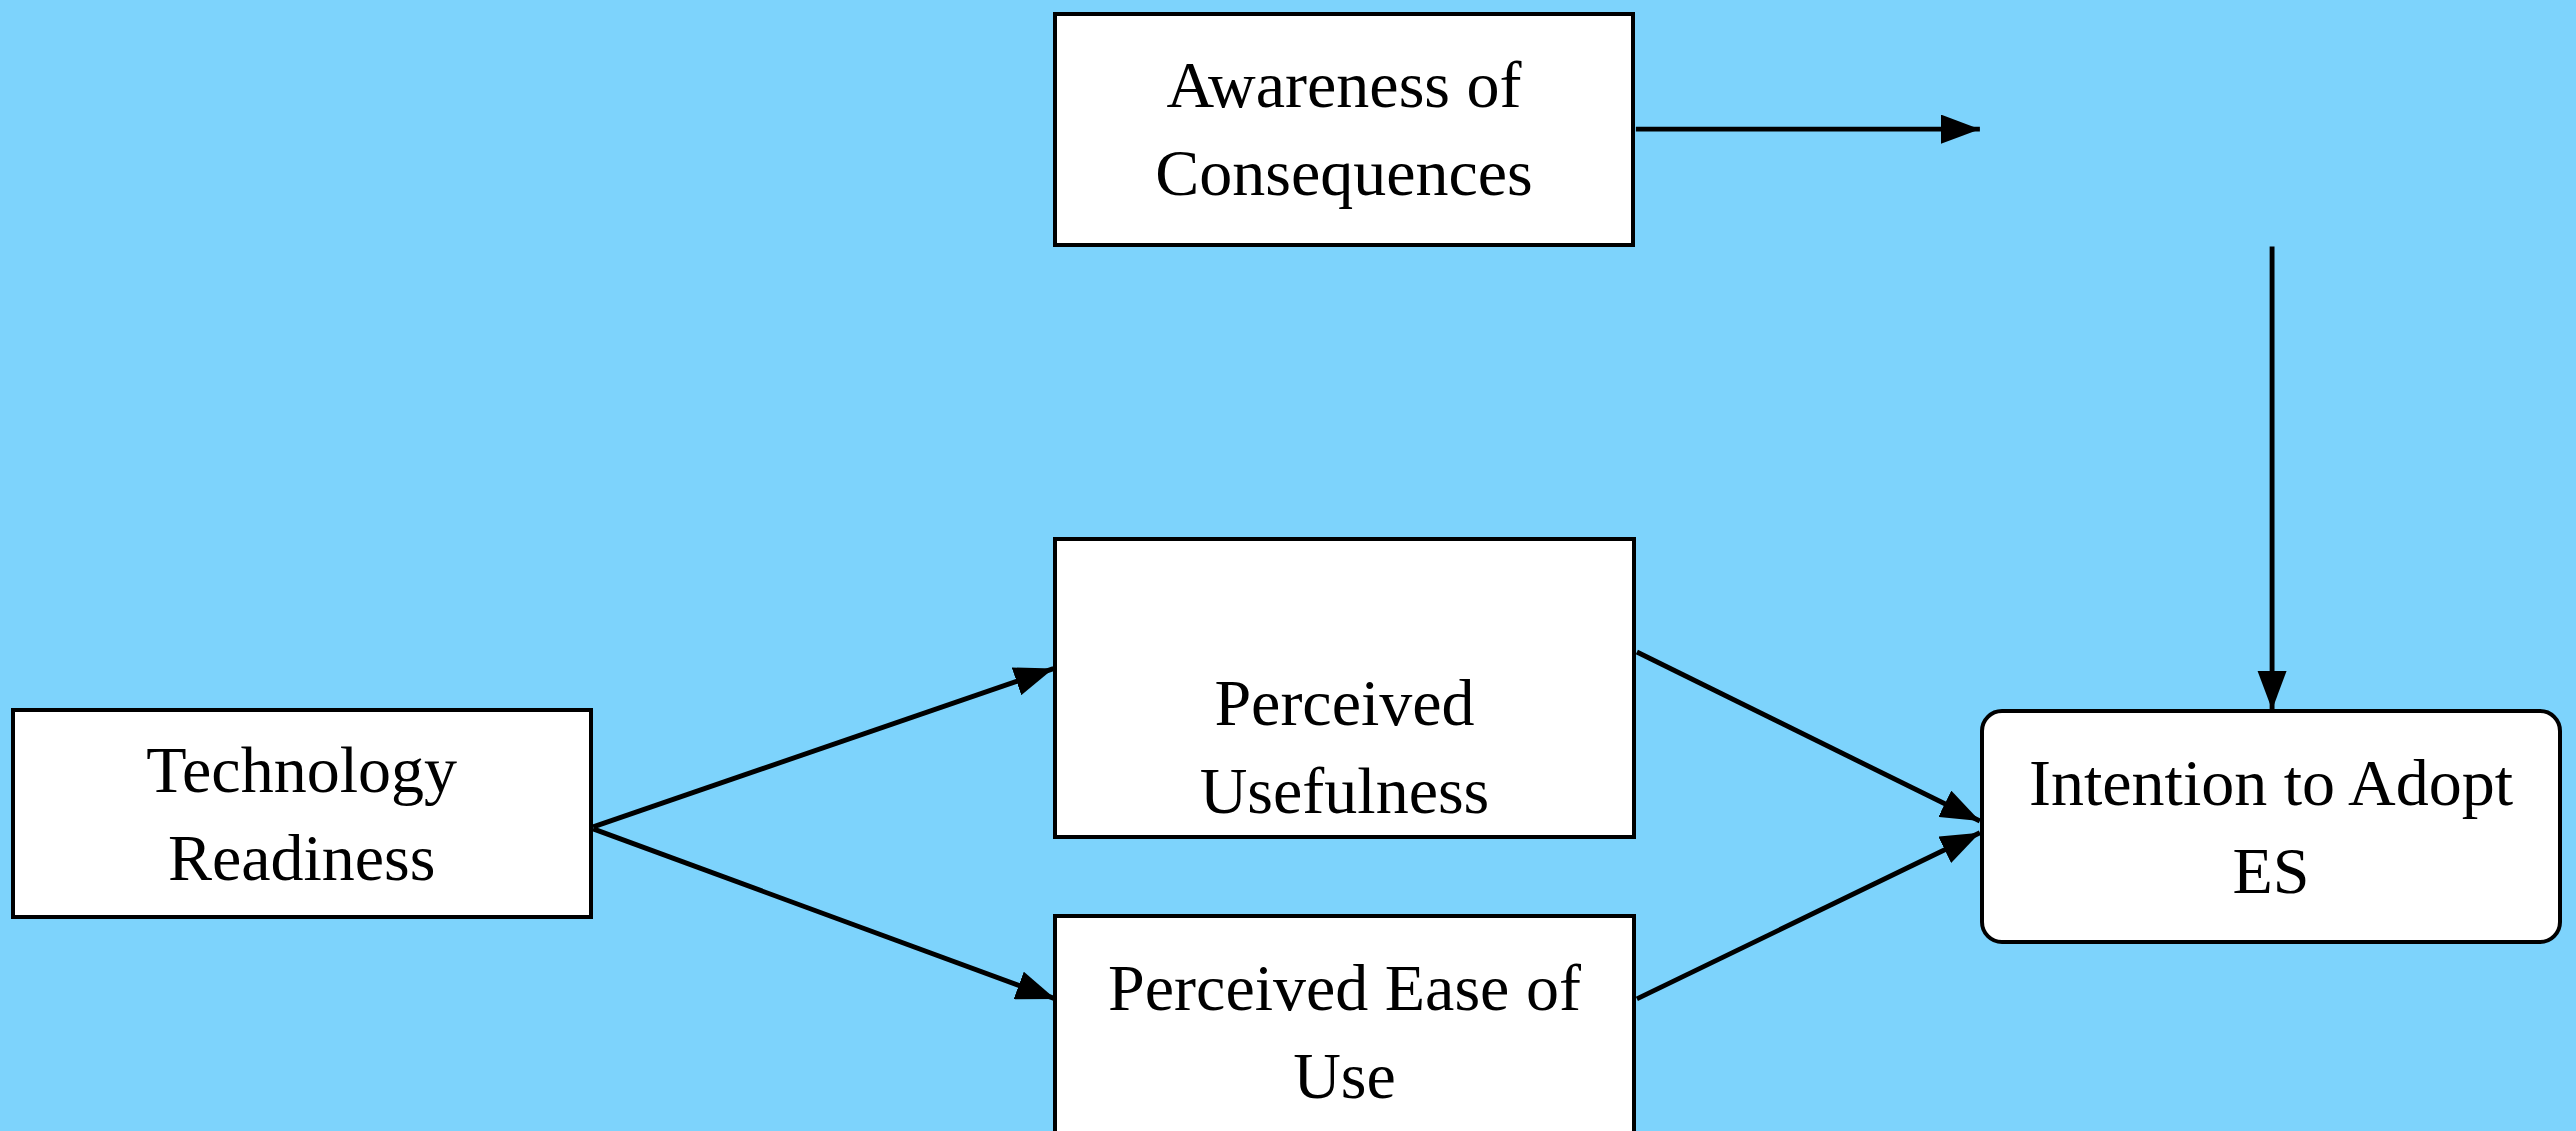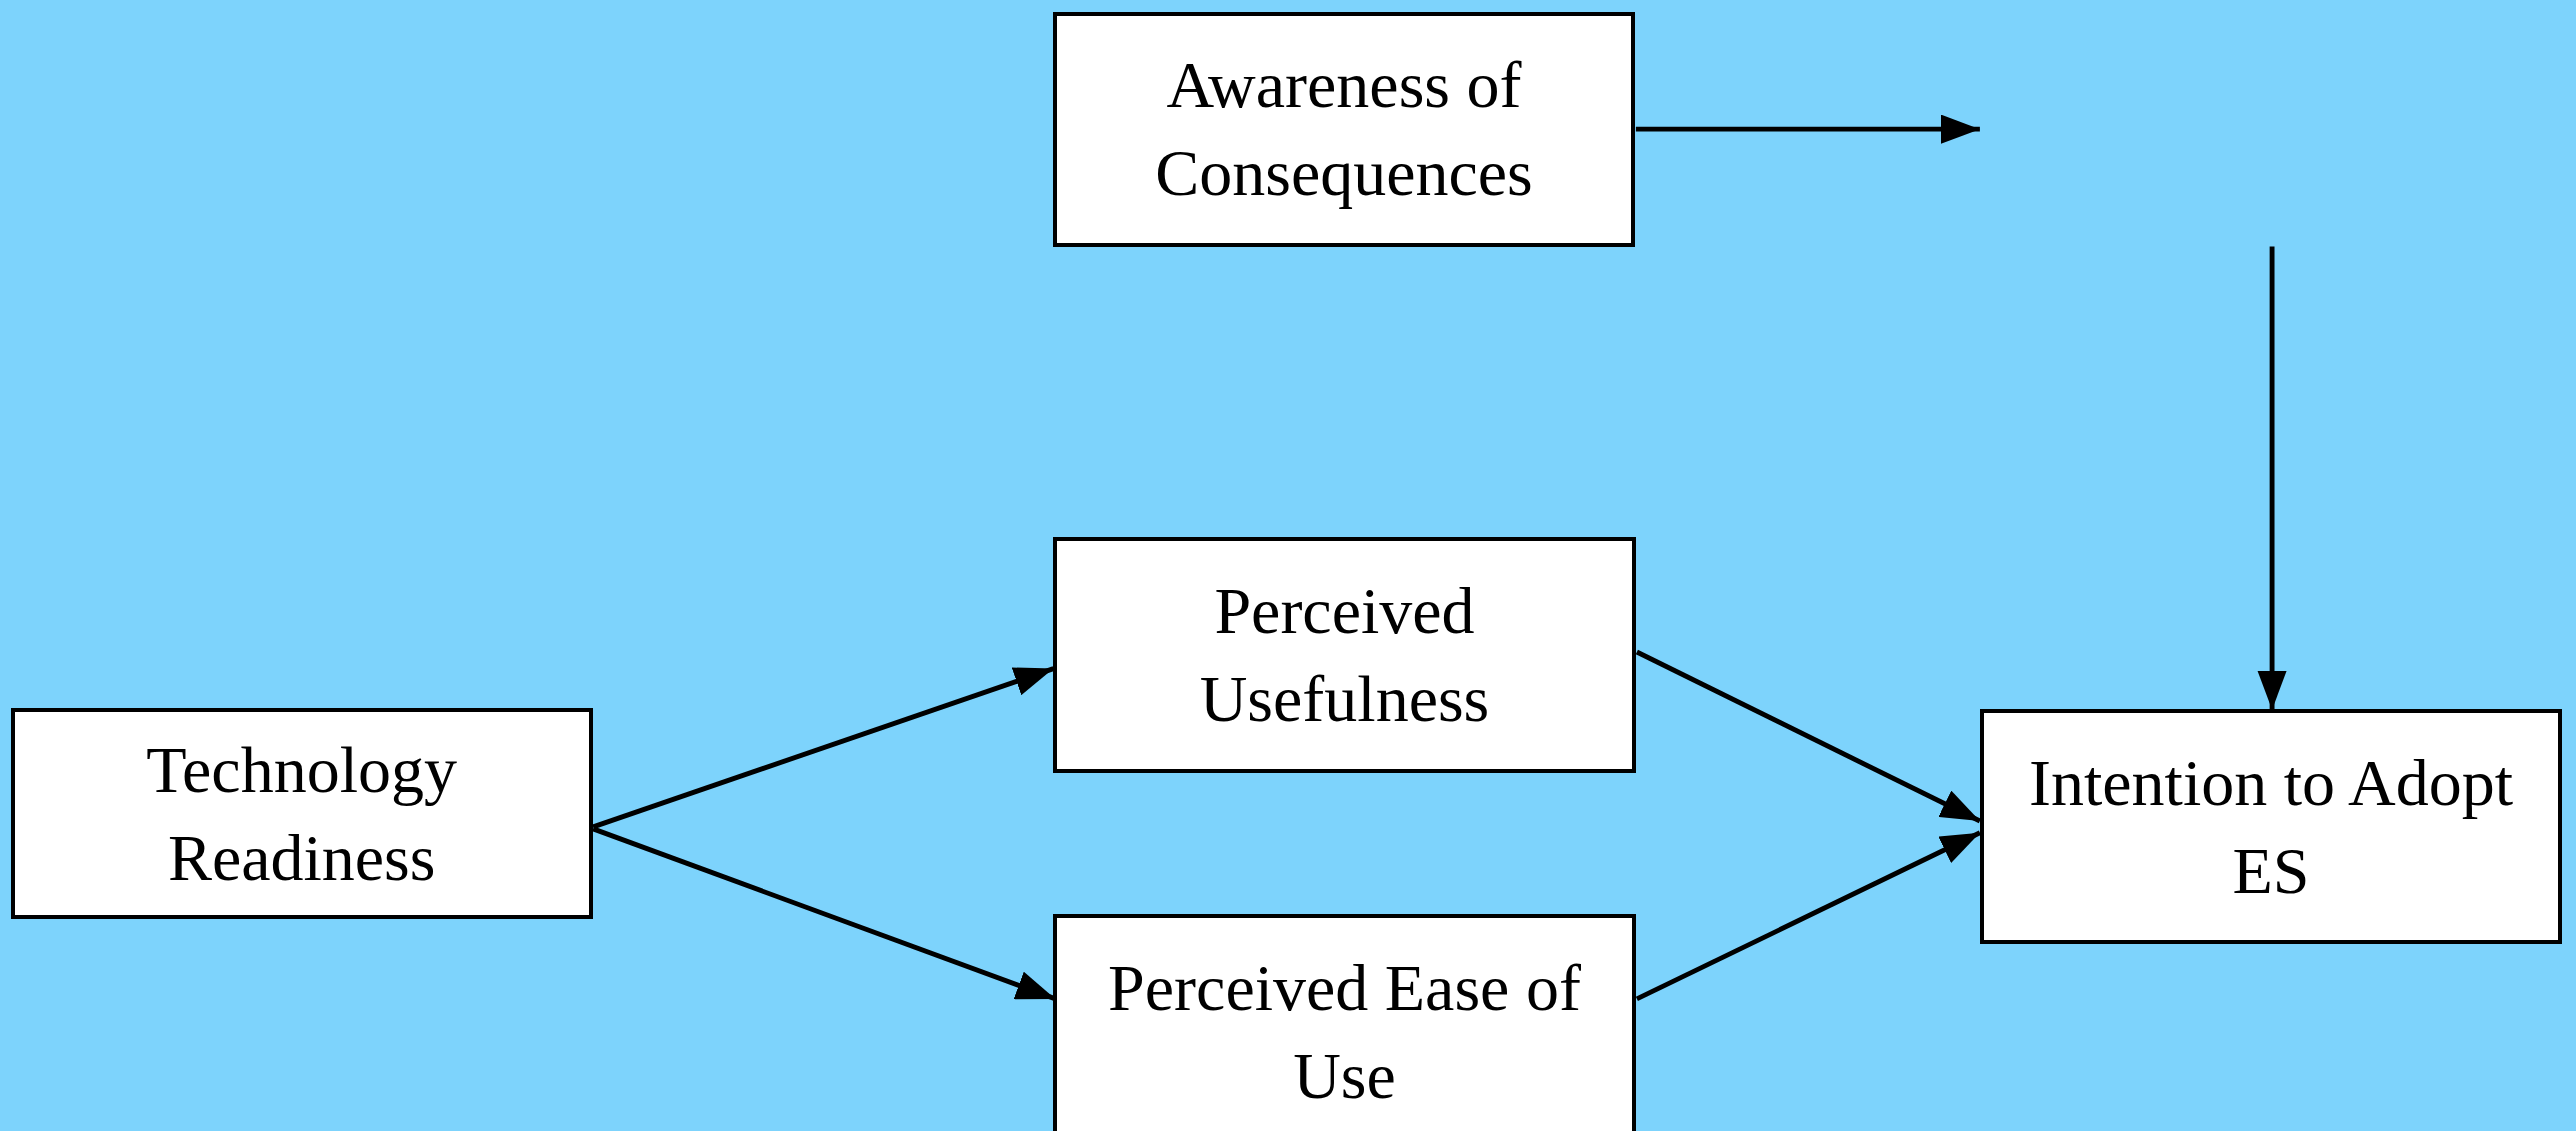--- a/index.html
+++ b/index.html
@@ -35,23 +35,23 @@
     align-items: center;
     justify-content: center;
     text-align: center;
     font-size: 66px;
     line-height: 88px;
     padding: 0 7.8px;
   }
   .node-awareness            { left: 1053px; top: 11.7px;  width: 582px; height: 235px; }
   .node-personal-norm        { left: 1980px; top: 11.7px;  width: 582px; height: 235px; }
   .node-technology-readiness { left: 10.7px;   top: 708px; width: 582px; height: 211px; }
-  .node-perceived-usefulness { left: 1053px; top: 537px; width: 583px; height: 236px; }
+  .node-perceived-usefulness { left: 1053px; top: 537px; width: 583px; height: 302px; align-items: flex-end; }
   .node-perceived-ease       { left: 1053px; top: 882px; width: 583px; height: 236px; margin-top: 32px; }
-  .node-intention            { left: 1980px; top: 709px; width: 582px; height: 235px; }
+  .node-intention            { left: 1980px; top: 709px; width: 582px; height: 235px; border-radius: 22px; }
 </style>
 </head>
 <body>
 
 <div class="canvas">
 
   <svg class="edges-layer" width="2576" height="1132" viewBox="0 0 2636 1158" xmlns="http://www.w3.org/2000/svg">
     <defs>
       <marker id="arrowhead" markerUnits="strokeWidth" markerWidth="8" markerHeight="6" refX="8" refY="3" orient="auto">
         <path d="M0,0 L8,3 L0,6 Z" fill="#000000"></path>

